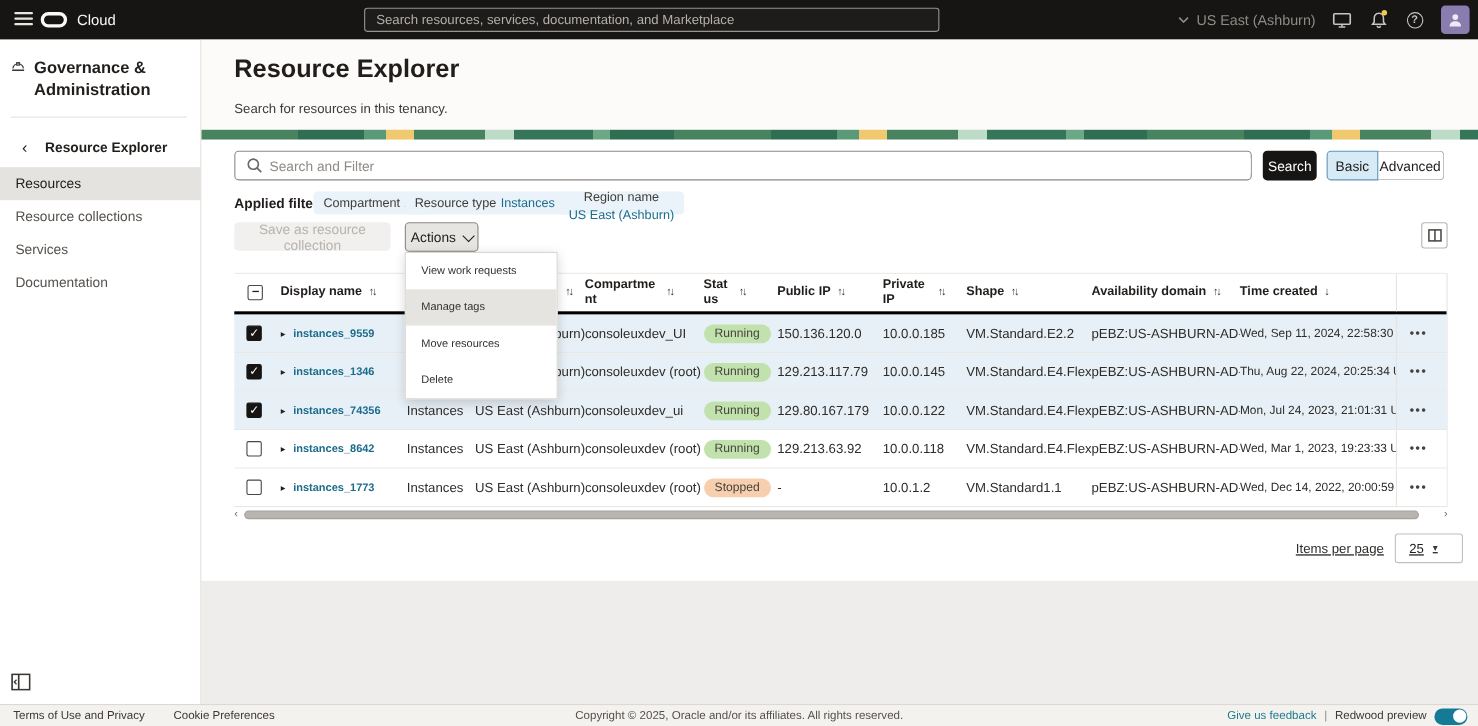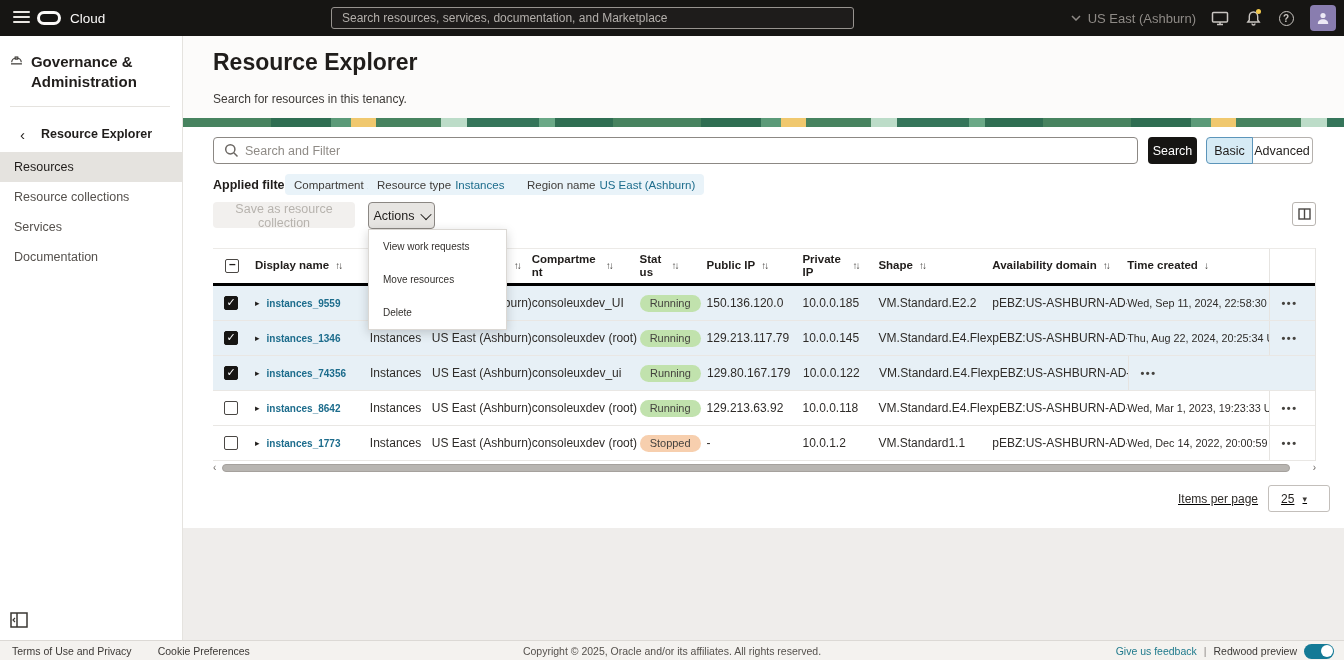--- a/index.html
+++ b/index.html
@@ -56,21 +56,21 @@
   .mag { margin-left:10px; }
   .btn-search { position:absolute; left:965px; top:101px; width:49px; height:27px; background:#161513; color:#fff; font-size:12.5px; border:none; border-radius:4px; cursor:pointer; }
   .btn-basic { position:absolute; left:1023px; top:101px; width:47px; height:27px; background:#d6ebf5; border:1px solid #5c95ba; border-radius:4px 0 0 4px; font-size:12.5px; color:#201d1b; cursor:pointer; z-index:2; }
   .btn-advanced { position:absolute; left:1069px; top:101px; width:61px; height:27px; background:#fff; border:1px solid #b5b1ad; border-left:none; border-radius:0 4px 4px 0; font-size:12.5px; color:#201d1b; cursor:pointer; }
 
   
   .applied { position:absolute; left:30px; top:142px; font-size:12.5px; font-weight:bold; color:#201d1b; }
   .chip { position:absolute; top:138px; height:21px; background:#e9f3f9; border-radius:4px; display:flex; align-items:center; padding:0 9px; font-size:11.5px; color:#3f3c39; gap:4px; }
   .chip .val { color:#1c6c8c; }
   .chip .x { margin-left:9px; cursor:pointer; font-size:11px; color:#3f3c39; }
-  .chip1 { left:102px; } .chip2 { left:185px; } .chip3 { left:335px; }
+  .chip1 { left:102px; } .chip2 { left:185px; } .chip3 { left:325px;flex-direction:column; }
 
   
   .btn-save { position:absolute; left:30px; top:166px; width:142px; height:26px; background:#f2f0ee; border:none; border-radius:4px; color:#b7b3ae; font-size:12.5px; }
   .btn-actions { position:absolute; left:185px; top:166px; width:67px; height:27px; background:#e7e5e2; border:1px solid #8b8783; border-radius:4px; font-size:12.5px; color:#201d1b; cursor:pointer; display:flex; align-items:center; justify-content:center; gap:7px; }
   .chev-down-s { width:8px; height:8px; border-right:1.5px solid #201d1b; border-bottom:1.5px solid #201d1b; transform:rotate(45deg) translate(-1px,-1px); }
   .btn-cols { position:absolute; left:1109px; top:166px; width:24px; height:24px; background:#fff; border:1px solid #b9b5b1; border-radius:3px; cursor:pointer; display:flex; align-items:center; justify-content:center; }
 
   
   .menu { position:absolute; left:185px; top:193px; width:139px; background:#fff; border:1px solid #dbd8d4; box-shadow:0 3px 10px rgba(0,0,0,0.18); z-index:20; }
   .menu-item { height:33px; display:flex; align-items:center; padding-left:14px; font-size:10px; color:#33302d; cursor:pointer; }
@@ -255,20 +255,21 @@
     </div>
     <div class="btn-cols">
       <svg width="13" height="12" viewBox="0 0 13 12">
           <rect x="1" y="1" width="11" height="10" fill="none" stroke="#4a4744" stroke-width="1.4"></rect>
           <line x1="6.5" y1="1" x2="6.5" y2="11" stroke="#4a4744" stroke-width="1.4"></line>
         </svg>
     </div>
 
     <div class="menu">
       <div class="menu-item">View work requests</div>
+      <div class="menu-item active">Manage tags</div>
       <div class="menu-item">Move resources</div>
       <div class="menu-item">Delete</div>
     </div>
 
     <div class="rtable">
       <div class="thead">
         <div class="hcell c-cb">
             <div class="cb indet"></div>
           </div>
         <div class="hcell c-name">
@@ -373,20 +374,21 @@
         <div class="cell c-type">Instances</div>
         <div class="cell c-region">US East (Ashburn)</div>
         <div class="cell c-comp">consoleuxdev_ui</div>
         <div class="cell c-status">
             <span class="badge running">Running</span>
           </div>
         <div class="cell c-pub">129.80.167.179</div>
         <div class="cell c-priv">10.0.0.122</div>
         <div class="cell c-shape">VM.Standard.E4.Flex</div>
         <div class="cell c-ad">pEBZ:US-ASHBURN-AD-1</div>
+        <div class="cell c-time">Mon, Jul 24, 2023, 21:01:31 U</div>
         <div class="cell c-act">
             <span class="dots">•••</span>
           </div>
       </div>
 
       <div class="trow">
         <div class="cell c-cb">
             <div class="cb"></div>
           </div>
         <div class="cell c-name">

